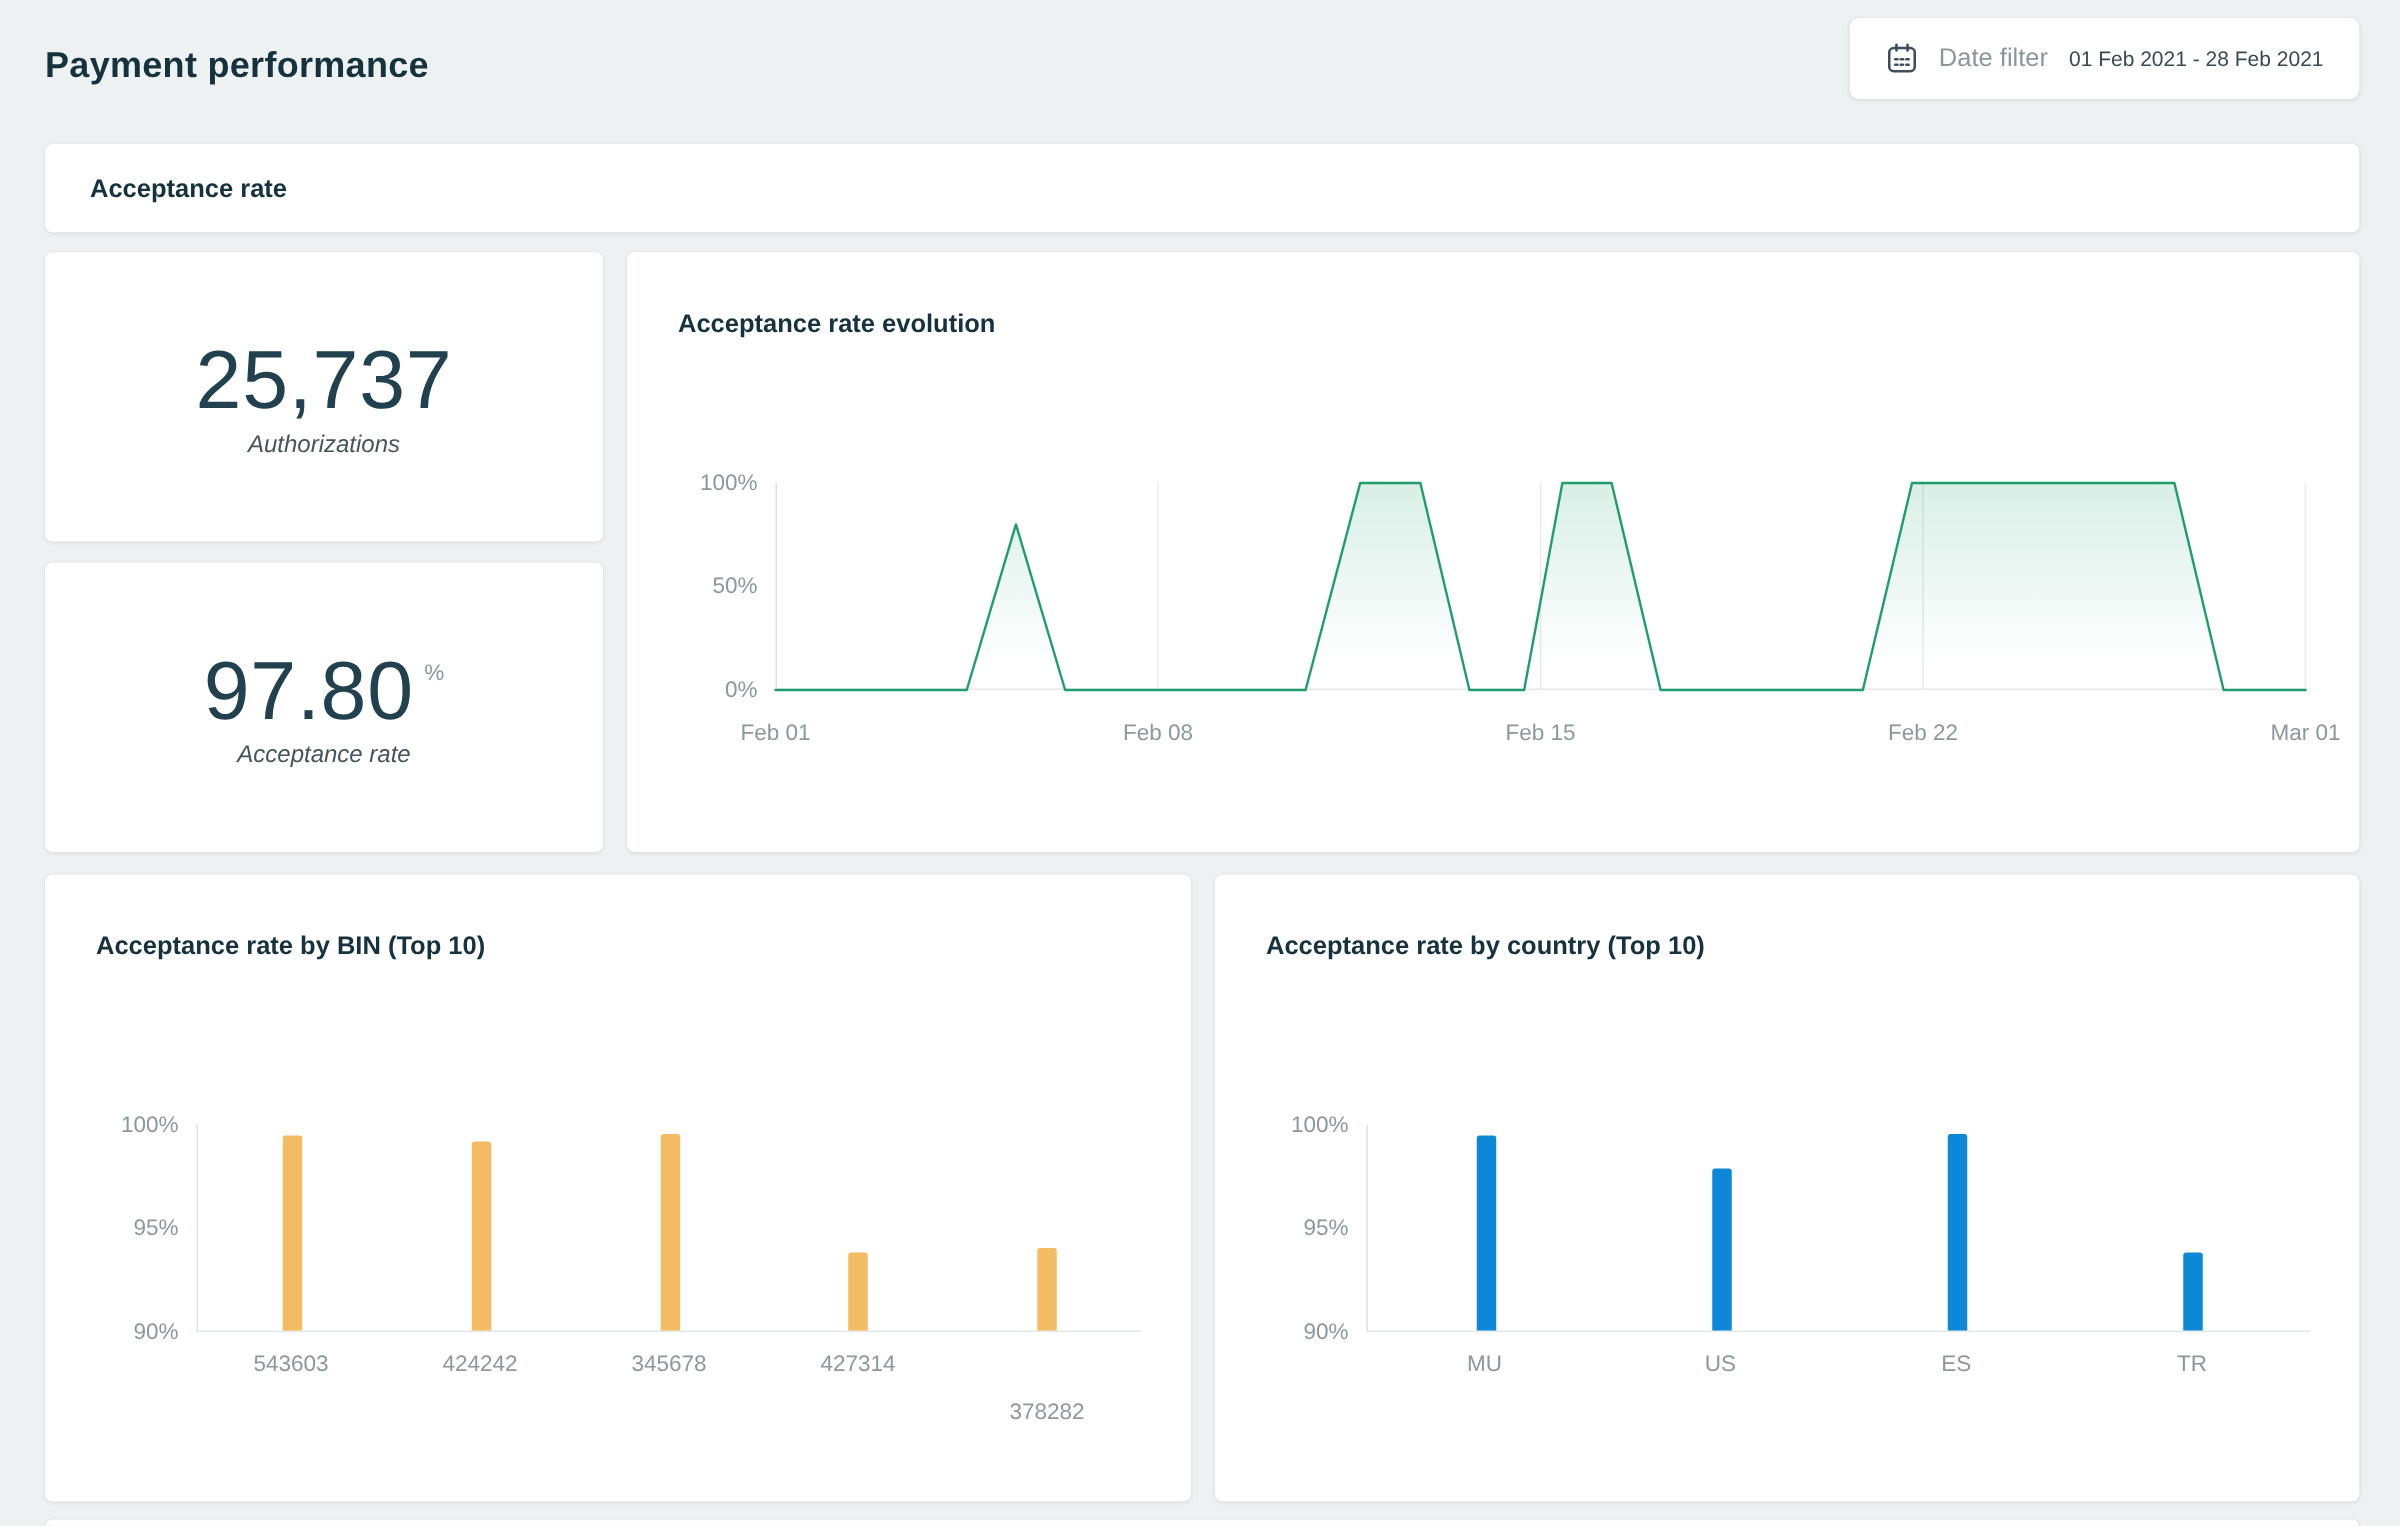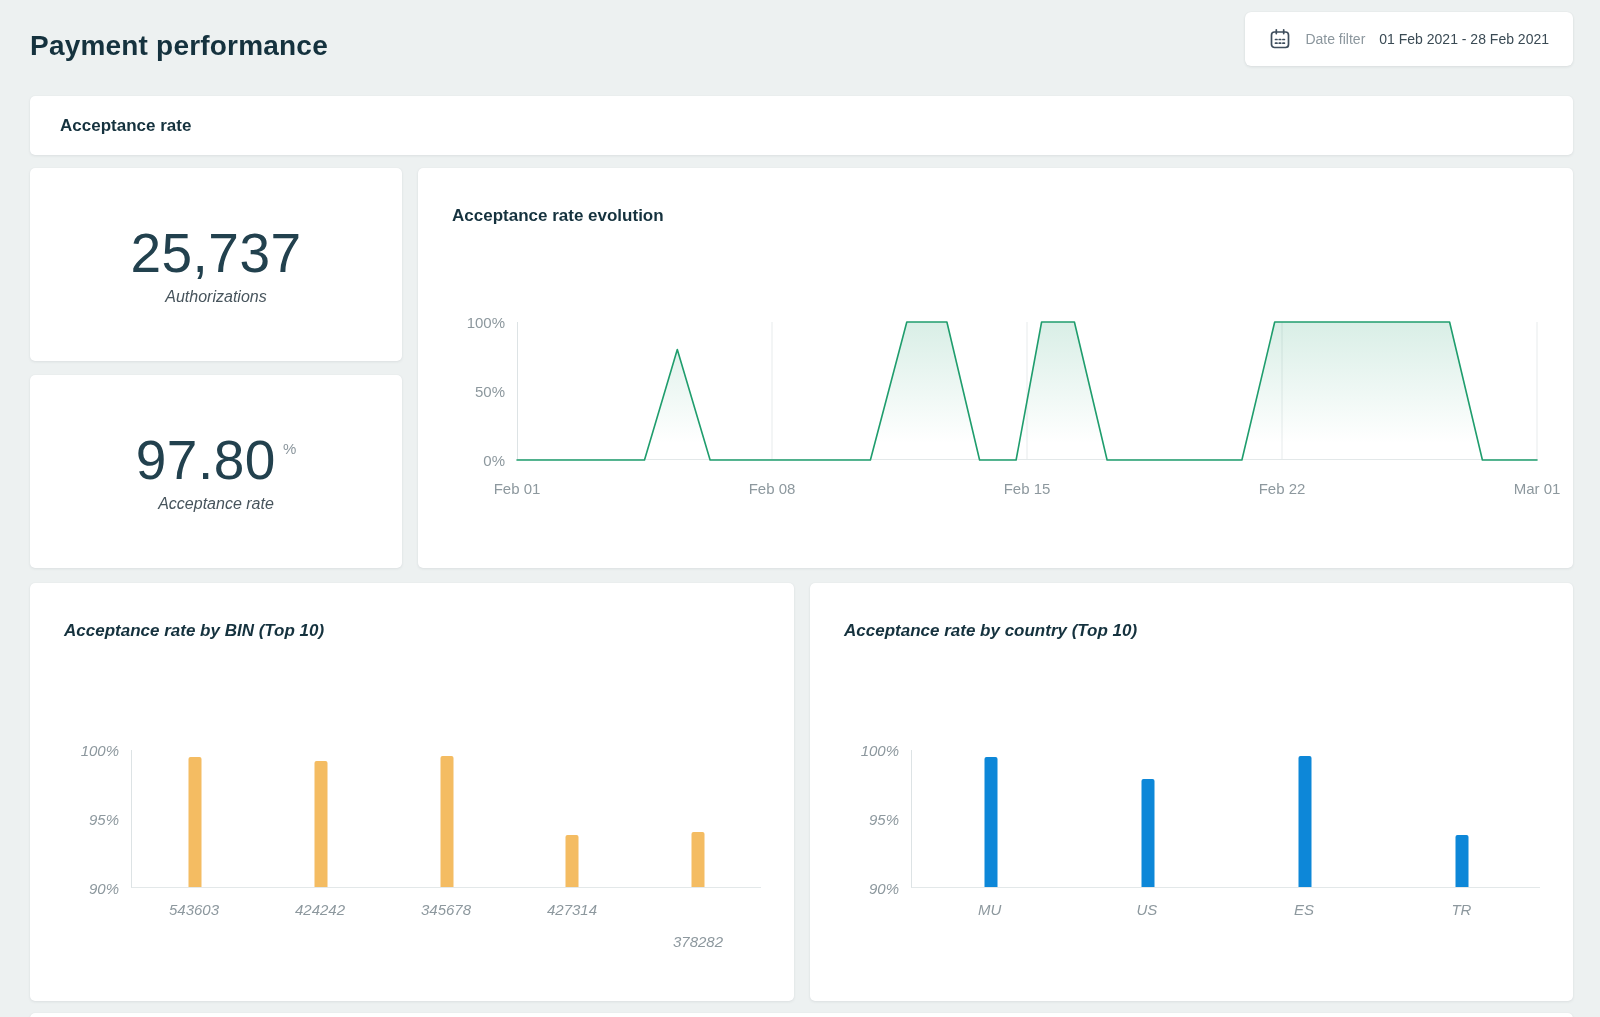--- a/index.html
+++ b/index.html
@@ -7,29 +7,29 @@
   body {
     width:1600px; height:1017px; overflow:hidden;
     background:#edf1f1;
     font-family:"Liberation Sans", sans-serif;
     color:#16323e;
   }
   .page { padding:0 27px 0 30px; }
 
   
   .header { position:relative; height:66px; }
-  .page-title { position:absolute; left:0; top:30px; margin:0; font-size:28px; font-weight:700; letter-spacing:.2px; color:#15323e; }
+  .page-title { position:absolute; left:0; top:30px; margin:0; font-size:24px; font-weight:700; letter-spacing:.2px; color:#15323e; }
   .date-card {
     position:absolute; right:0; top:12px; height:54px;
     background:#fff; border-radius:6px;
     box-shadow:0 1px 3px rgba(20,40,55,.09), 0 0 1px rgba(20,40,55,.08);
     display:flex; align-items:center; gap:14px; padding:0 24px;
     cursor:pointer;
   }
-  .date-label { font-size:14px; color:#8b969d; }
+  .date-label { font-size:17px; color:#8b969d; }
   .date-value { font-size:14px; color:#3a4a54; }
   .cal-icon { width:22px; height:22px; display:block; }
 
   .card {
     background:#fff; border-radius:5px;
     box-shadow:0 1px 3px rgba(20,40,55,.08), 0 0 1px rgba(20,40,55,.07);
   }
 
   
   .section-bar { margin-top:30px; height:59px; display:flex; align-items:center; padding:0 30px; }
@@ -49,21 +49,21 @@
 
   .evo-plot { position:absolute; left:99px; top:154px; width:1020px; height:138px; }
   .evo-plot svg { display:block; width:100%; height:100%; overflow:visible; }
   .evo-ylabels { position:absolute; left:0; top:154px; width:87px; height:138px; }
   .evo-xlabels { position:absolute; left:99px; top:312px; width:1020px; height:20px; }
   .tick { position:absolute; font-size:15px; color:#8d989e; white-space:nowrap; }
   .ytick { right:0; transform:translateY(-50%); }
   .xtick { transform:translateX(-50%); top:0; }
 
   
-  .bottom-row { margin-top:15px; display:flex; gap:16px; height:418px;font-style:italic; }
+  .bottom-row { margin-top:15px; display:flex; gap:16px; height:418px; }
   .bar-card { position:relative; }
   .bar-card.bin { width:764px; }
   .bar-card.country { flex:1; }
 
   .bar-plot {
     position:absolute; top:167px; height:138px;
     border-left:1px solid #dde3e5; border-bottom:1px solid #e3e8e9;
   }
   .bar-card .bar-plot { left:101px; right:33px; }
   .bar-ylabels { position:absolute; left:0; top:167px; width:89px; height:138px; }

